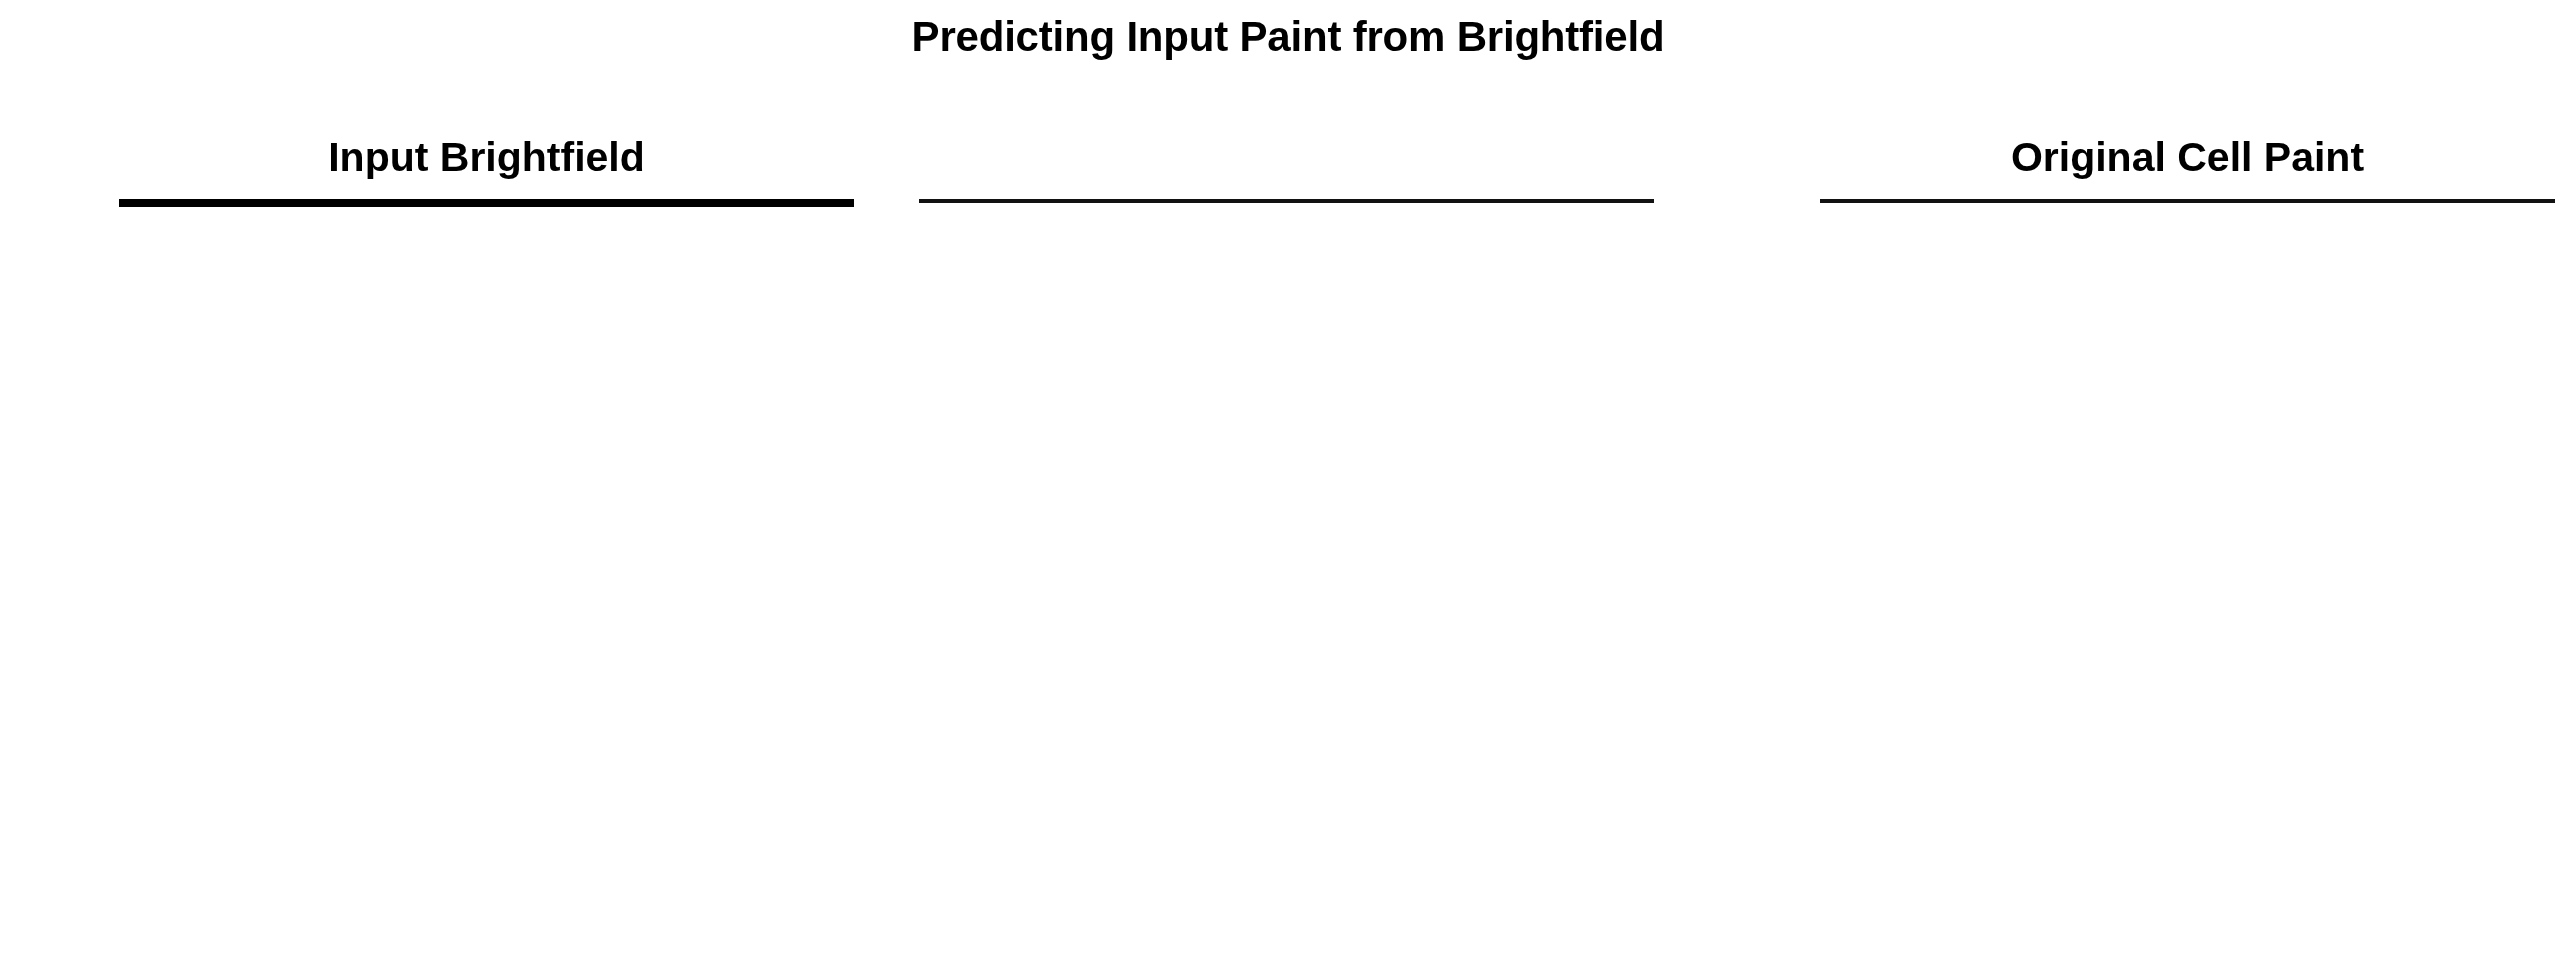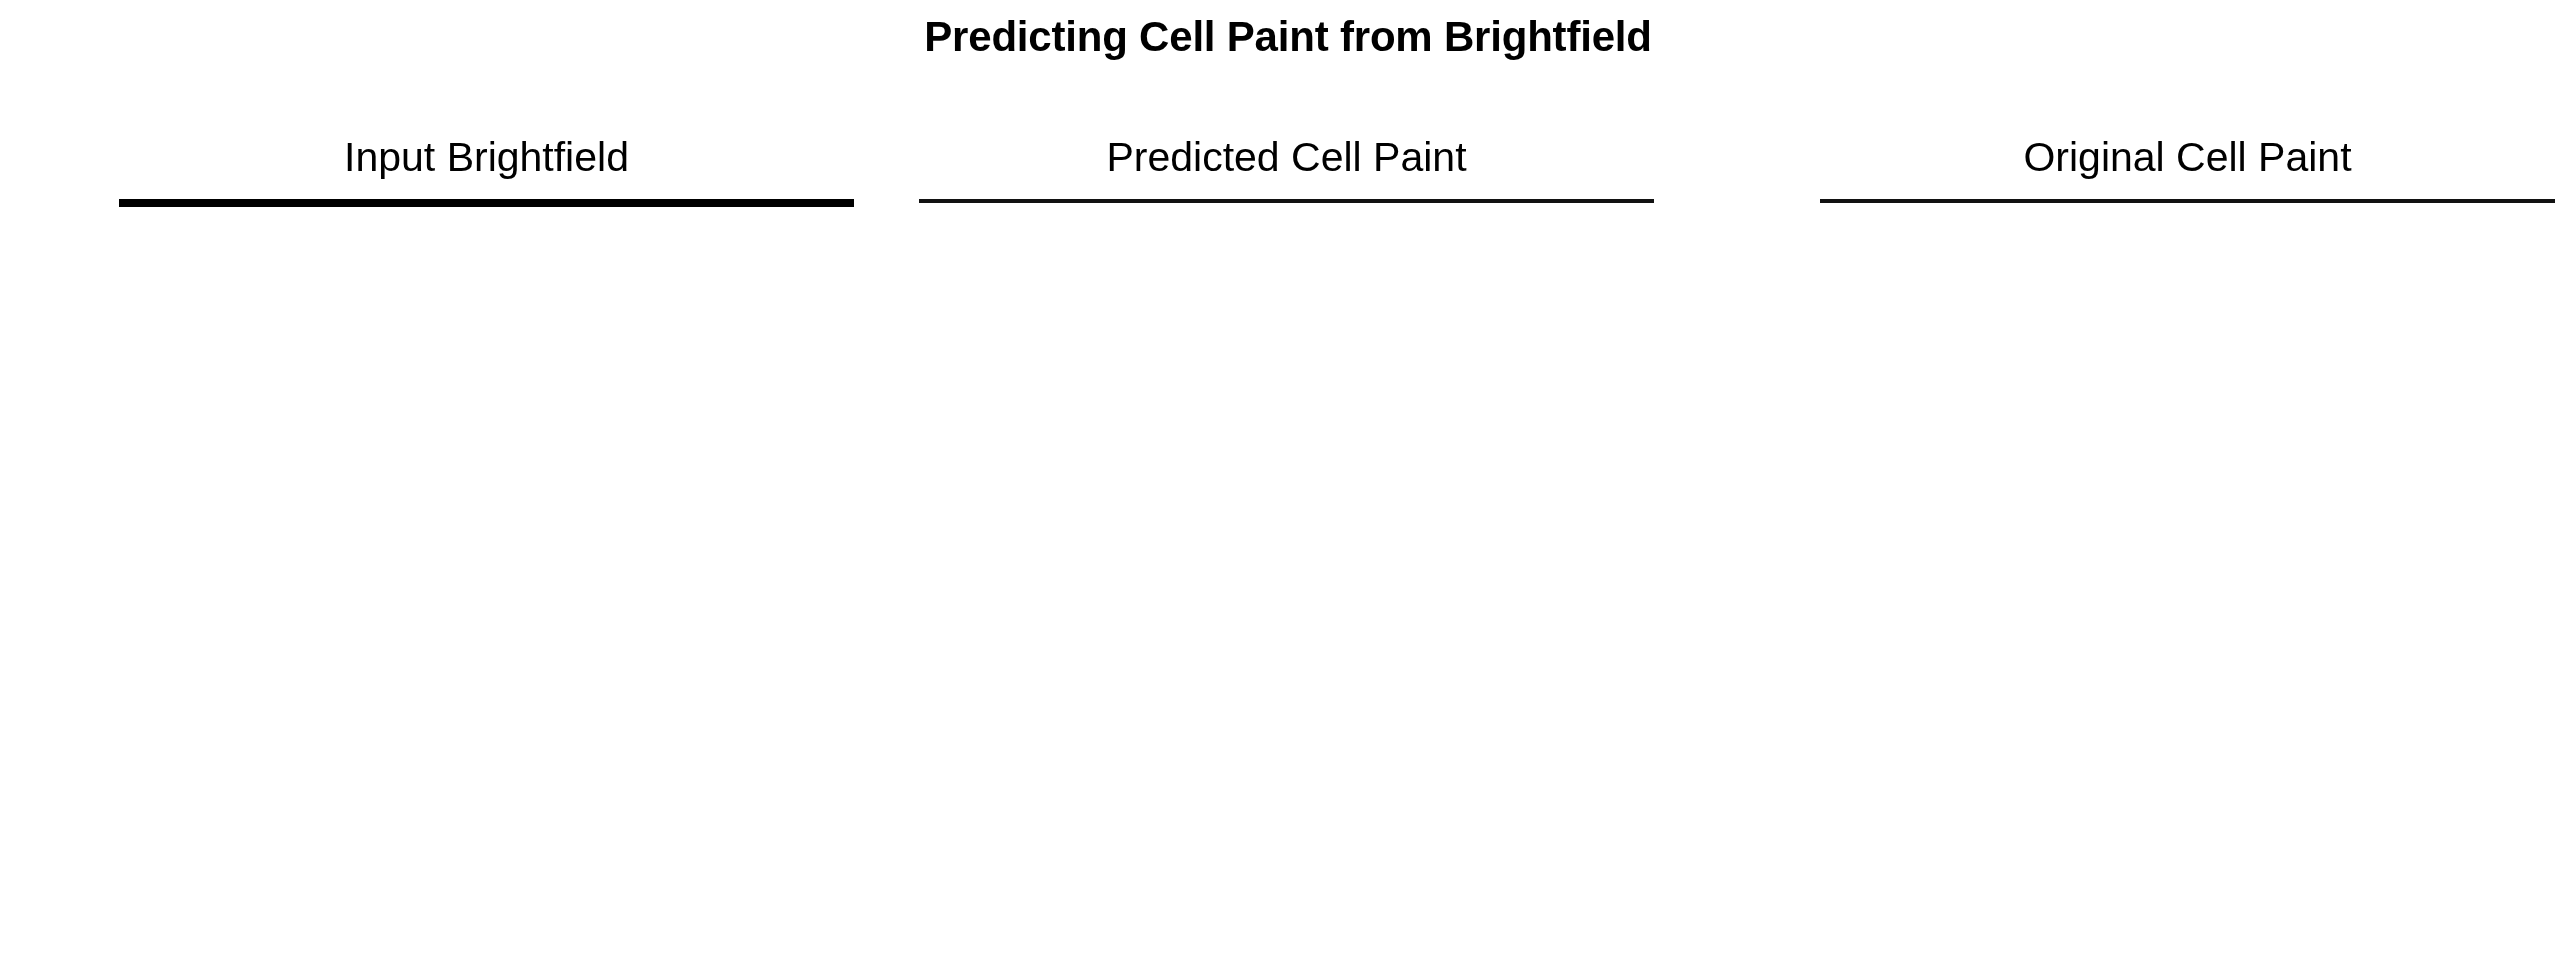--- a/index.html
+++ b/index.html
@@ -25,21 +25,21 @@
   .panel{
     position:absolute;
     top:199px;
     width:735px;height:731px;
   }
   .panel-title{
     position:absolute;
     top:-65px;left:-57px;width:849px;
     text-align:center;
     font-size:41px;
-    font-weight:normal;
+    font-weight:bold;
     color:#000000;
   }
   .panel-img{
     position:absolute;
     inset:0;
     overflow:hidden;
   }
 
   
   #panel-brightfield{left:119px;}
@@ -245,21 +245,21 @@
   .cp-vignette{
     position:absolute;inset:0;
     background:radial-gradient(ellipse at 50% 50%, transparent 52%, rgba(0,0,0,.30) 100%);
   }
 </style>
 </head>
 <body>
 
 <div class="figure">
 
-  <div class="fig-title">Predicting Cell Paint from Brightfield</div>
+  <div class="fig-title">Predicting Input Paint from Brightfield</div>
 
   <div class="panel" id="panel-brightfield">
     <div class="panel-title">Input Brightfield</div>
     <div class="panel-img bf border-thick" id="img-brightfield">
       <div class="bf-mottle"></div>
       <div class="bf-edges"></div>
       <div class="bf-grain"></div>
       <div class="bf-fibers"></div>
 
       <span class="clump" style="left:4%;  top:49%;  width:40px;height:38px;"></span>
@@ -281,21 +281,20 @@
       <span class="punct" style="left:18%; top:71%;  width:5.7px;height:5.7px;"></span>
       <span class="punct halo" style="left:61%; top:78%;  width:7.6px;height:7.6px;"></span>
       <span class="punct" style="left:88%; top:55%;  width:5.7px;height:5.7px;"></span>
       <span class="punct halo" style="left:36%; top:90%;  width:6.7px;height:6.7px;"></span>
       <span class="punct" style="left:52%; top:43%;  width:4.8px;height:4.8px;"></span>
       <span class="punct halo" style="left:12%; top:37%;  width:6.7px;height:6.7px;"></span>
     </div>
   </div>
 
   <div class="panel" id="panel-predicted">
-    <div class="panel-title">Predicted Cell Paint</div>
     <div class="panel-img cp border-thin" id="img-predicted">
       <div class="cp-cyto"></div>
       <div class="cp-actin"></div>
       <div class="cp-voids"></div>
 
       <span class="nuc" style="left:7%;  top:6%;  width:63px;height:48px;"></span>
       <span class="nuc" style="left:28%; top:3%;  width:59px;height:46px;"></span>
       <span class="nuc" style="left:46%; top:9%;  width:67px;height:52px;"></span>
       <span class="nuc" style="left:68%; top:5%;  width:61px;height:48px;"></span>
       <span class="nuc" style="left:86%; top:12%; width:57px;height:46px;"></span>

